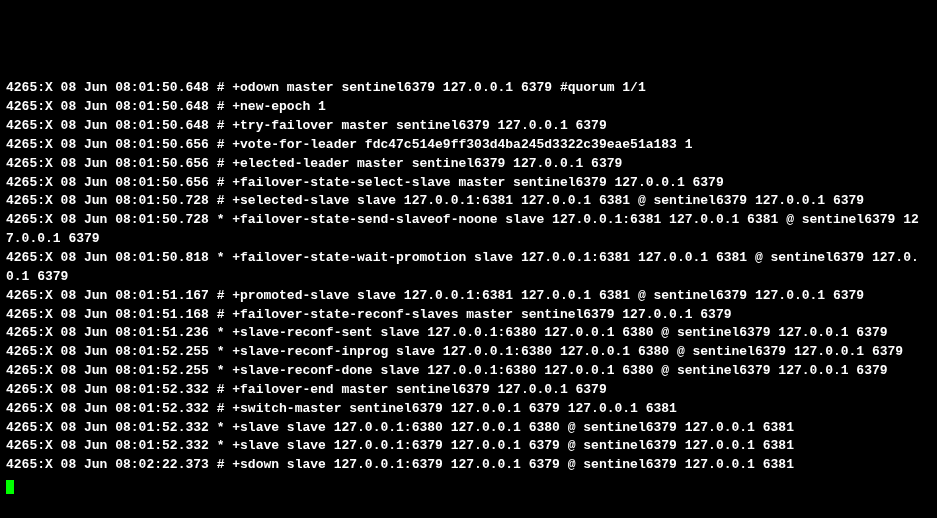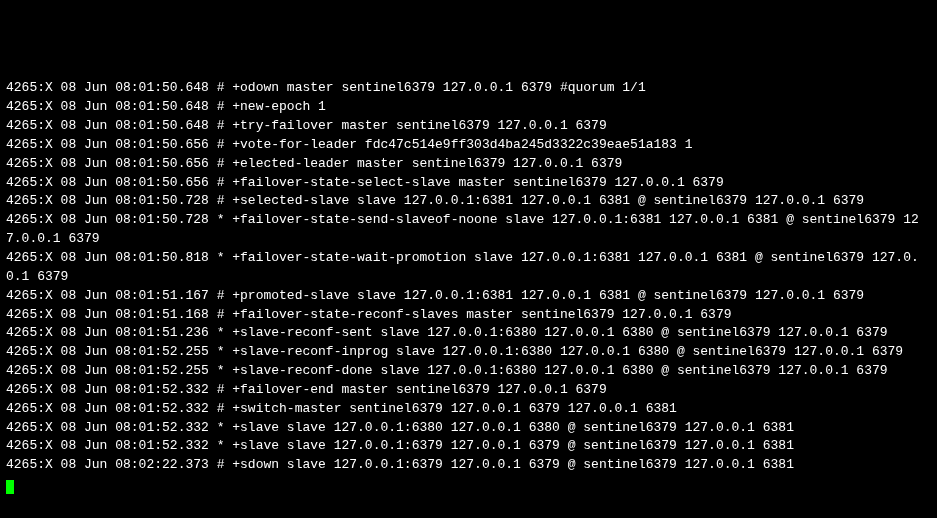--- a/index.html
+++ b/index.html
@@ -18,20 +18,21 @@
       height: 518px;
       overflow: hidden;
       white-space: pre-wrap;
       word-break: break-all;
     }
     .terminal-output {
       display: block;
     }
     .log-line {
       display: block;
+      font-weight: bold;
     }
     .cursor {
       display: inline-block;
       width: 8px;
       height: 14px;
       background-color: #00ff00;
       vertical-align: bottom;
     }
   </style>
 </head>

